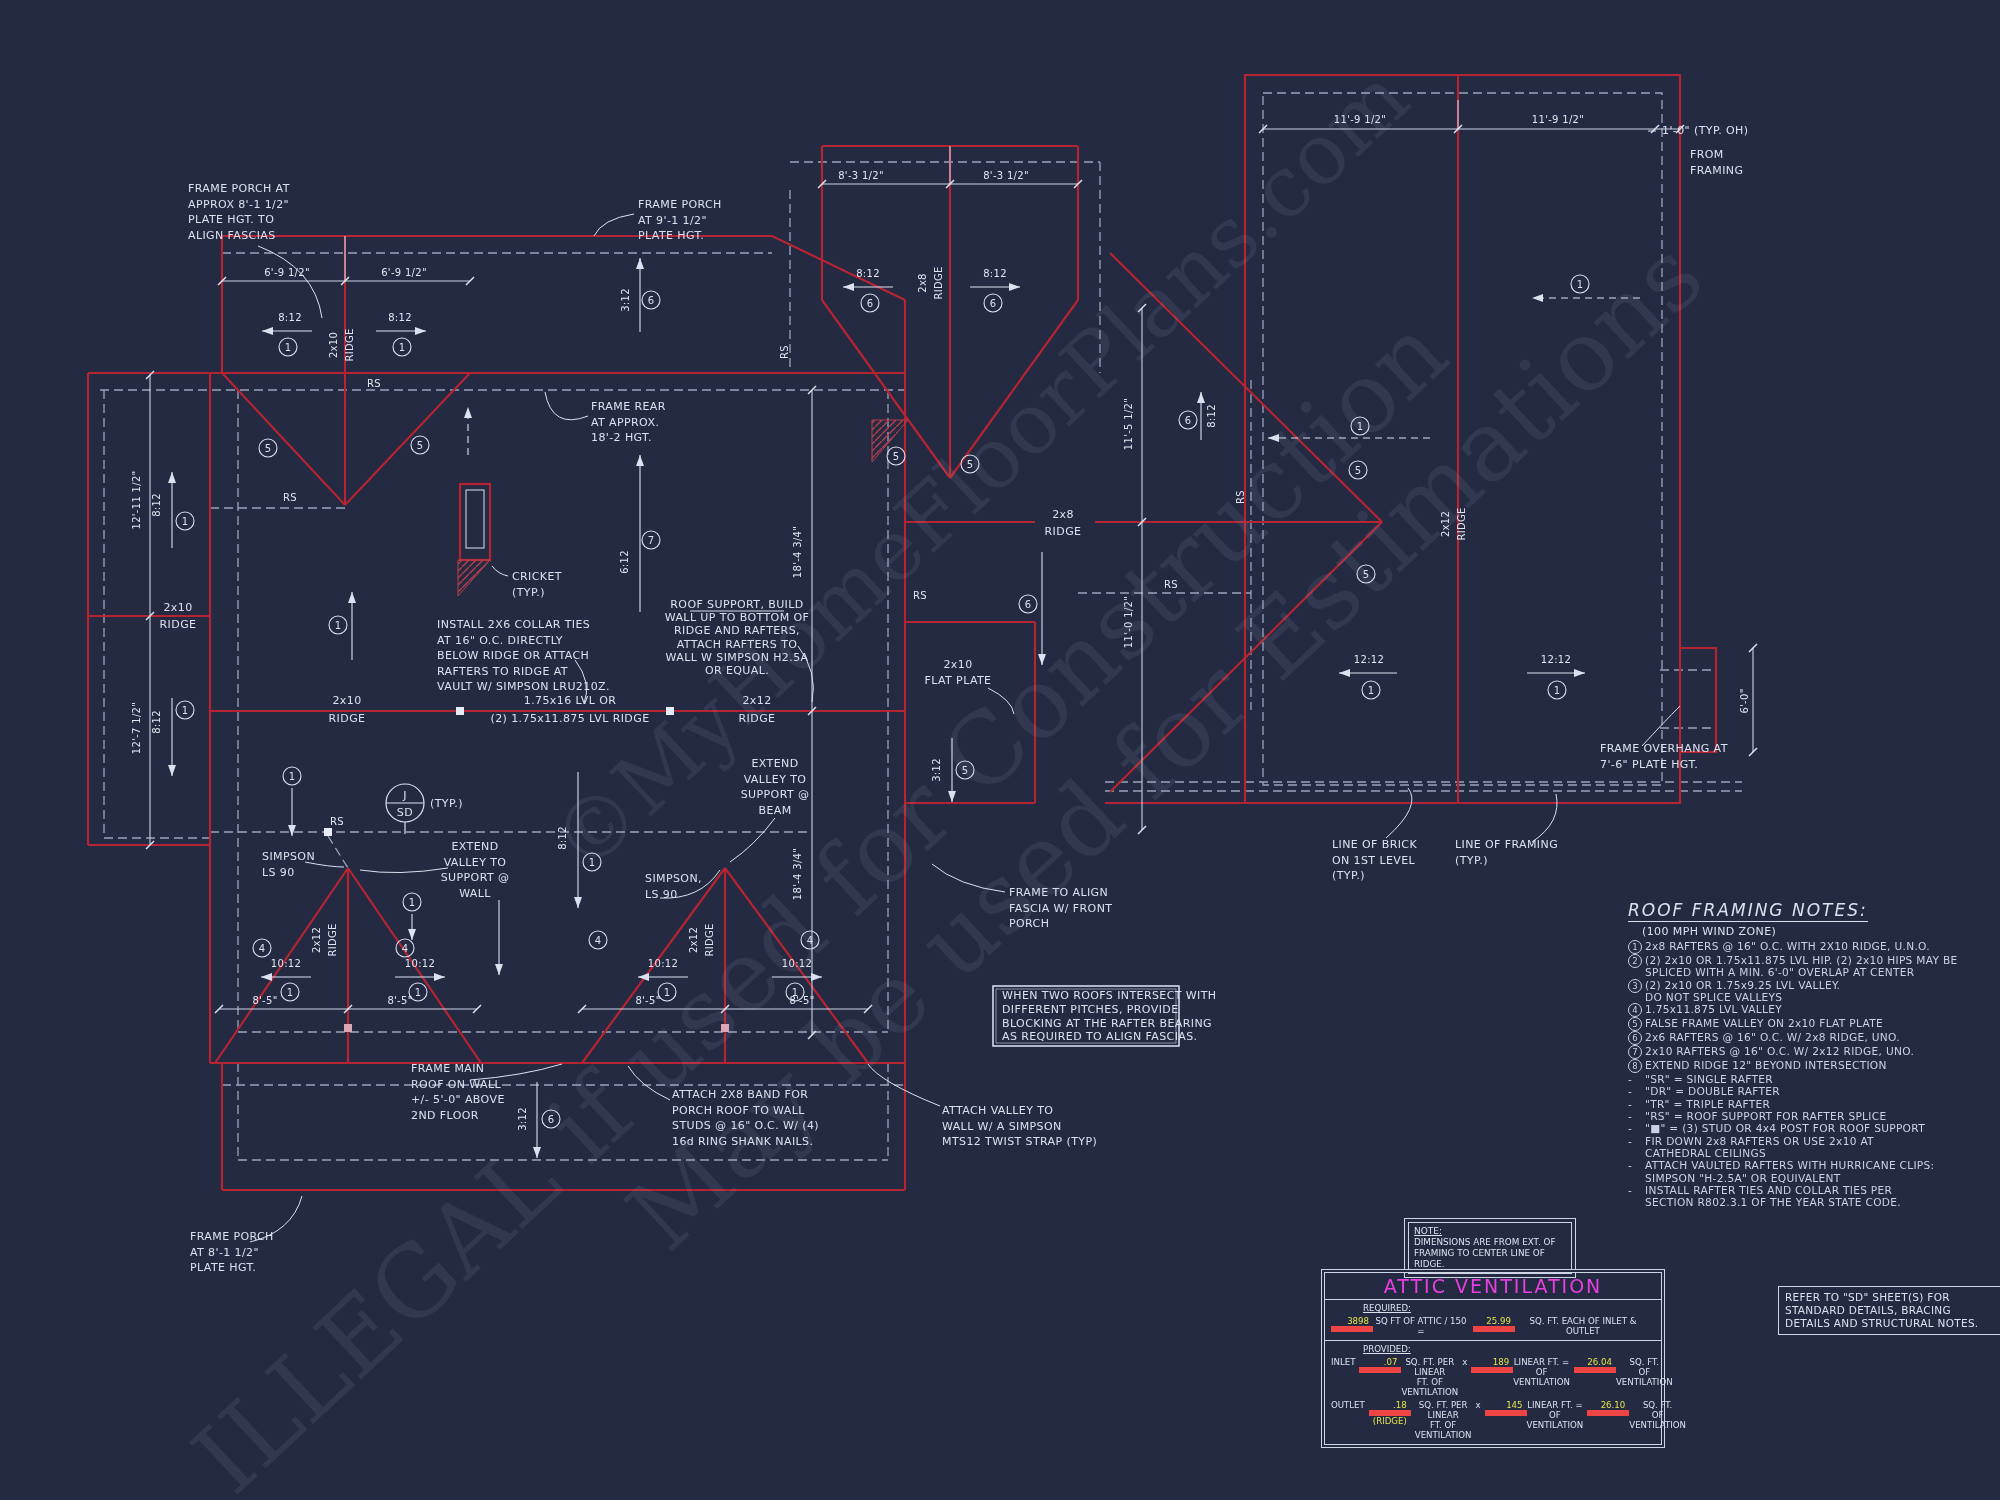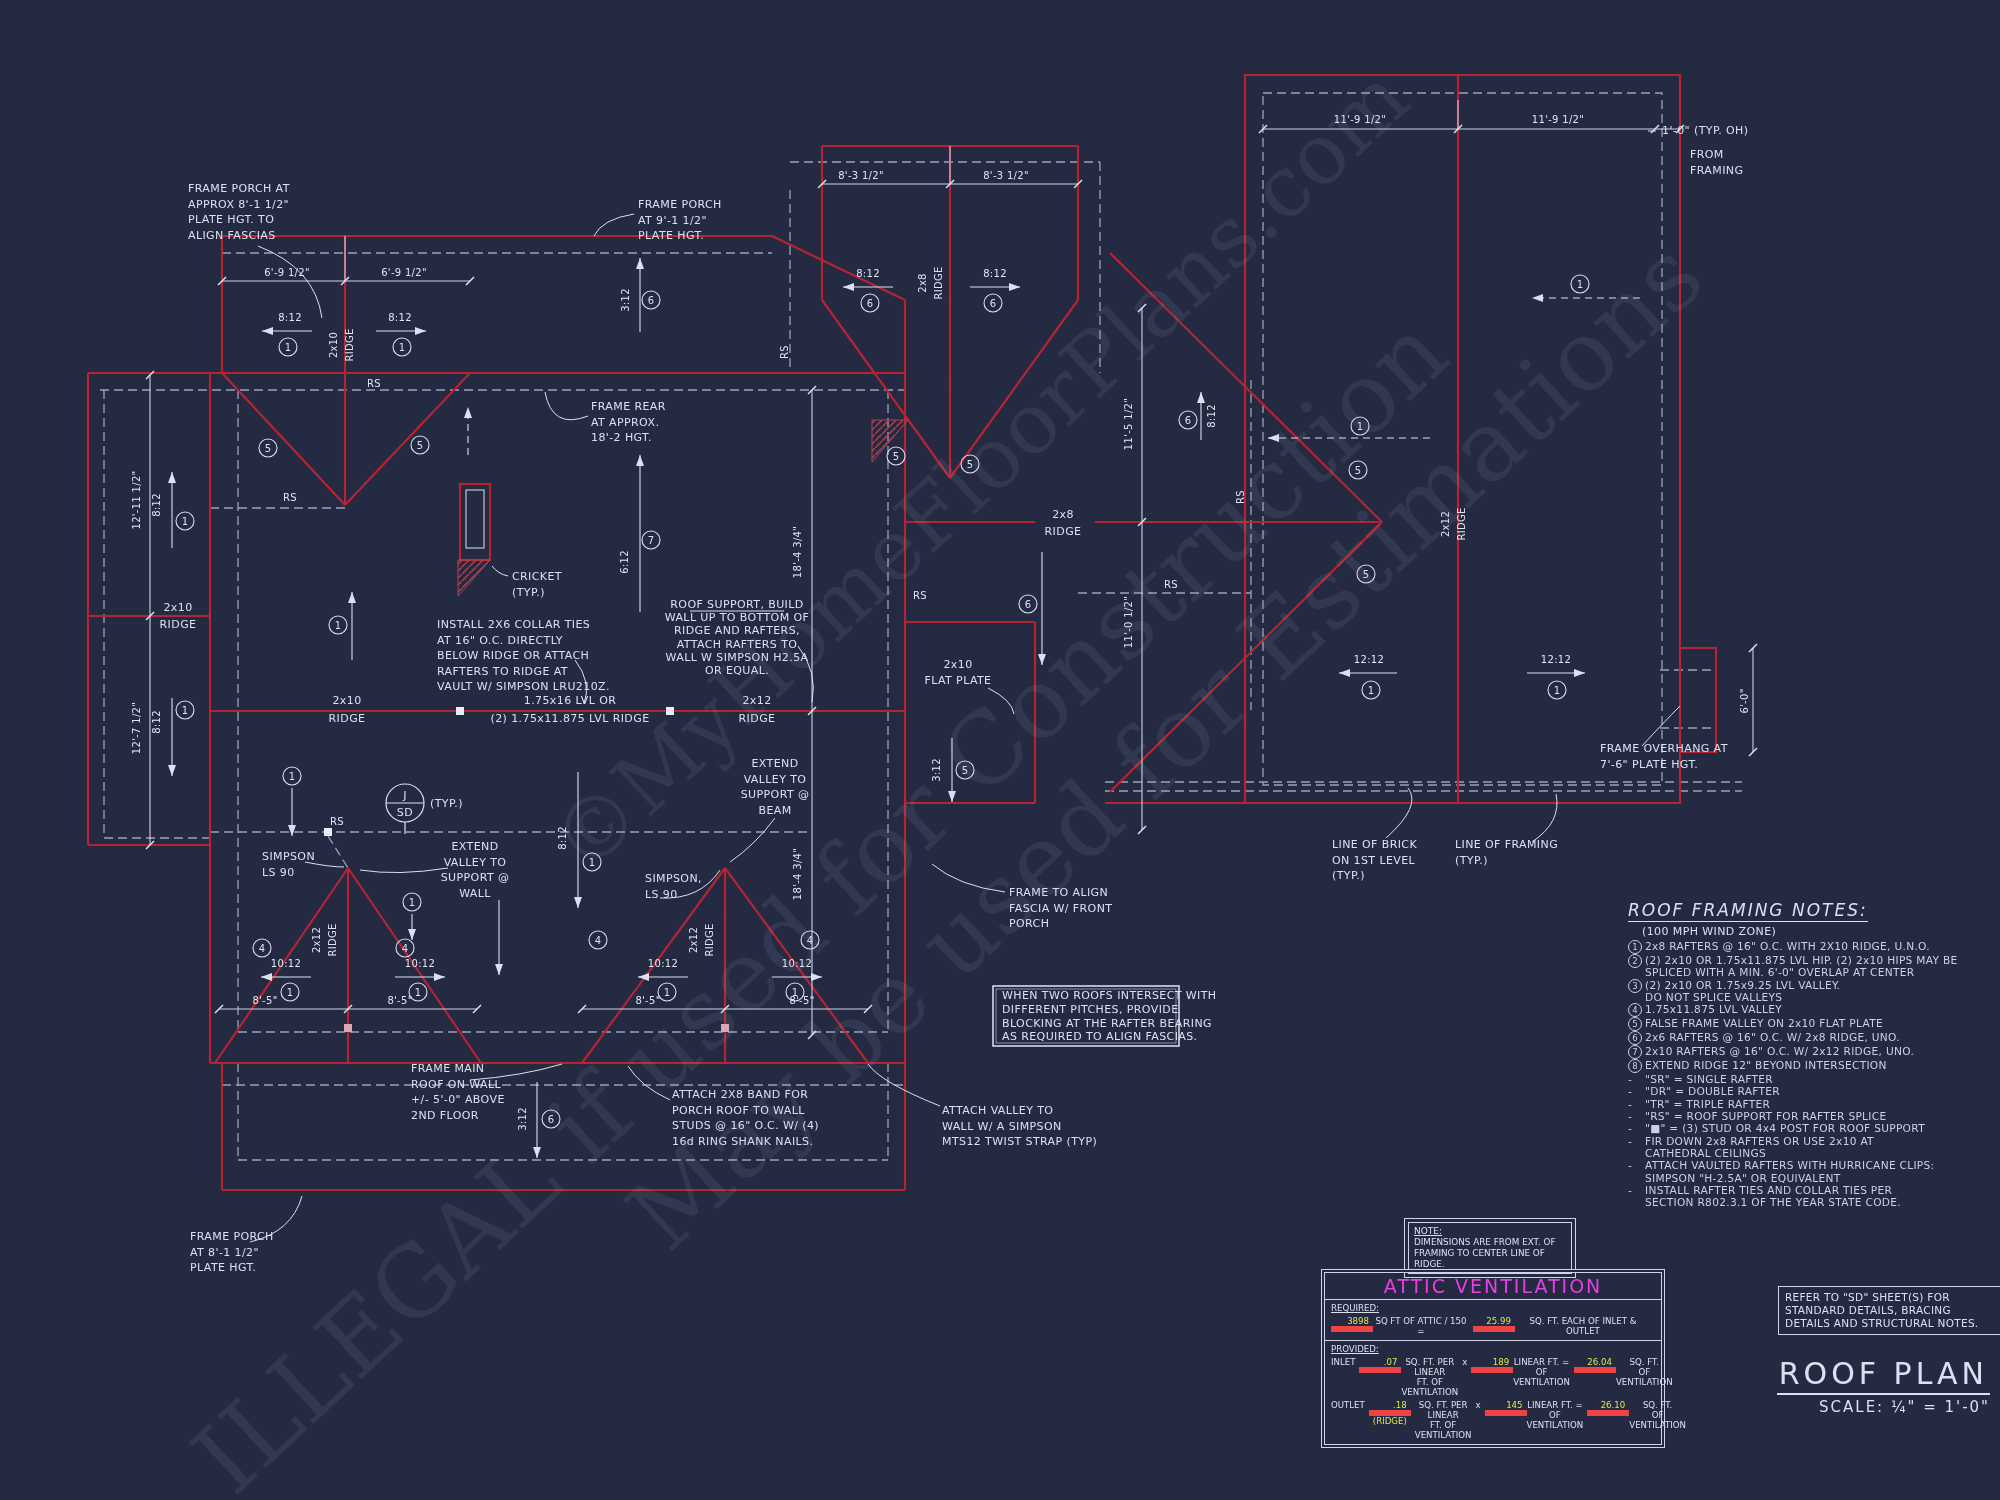--- a/index.html
+++ b/index.html
@@ -28,21 +28,21 @@
   .note-box{position:absolute;left:1408px;top:1222px;width:152px;border:1px solid #cfd5e6;
             box-shadow:0 0 0 3px #232a42,0 0 0 4px #cfd5e6;padding:3px 5px;font-size:8.8px;line-height:11px;}
   .note-box .hd{text-decoration:underline;font-size:9px;}
   
   .vent{position:absolute;left:1324px;top:1272px;width:336px;border:1px solid #cfd5e6;
         box-shadow:0 0 0 2px #232a42,0 0 0 3px #cfd5e6;font-size:8.6px;}
   .vent-title{color:#e93fe0;font-size:19px;letter-spacing:2px;text-align:center;
               border-bottom:1px solid #cfd5e6;padding:2px 0;}
   .vent-sec{padding:3px 6px 4px 6px;}
   .vent-sec.b{border-top:1px solid #cfd5e6;}
-  .u{text-decoration:underline;}
+  .u{text-decoration:underline;margin-left:32px;}
   .vval{color:#e4e44a;display:inline-block;min-width:34px;text-align:right;
         border-bottom:6px solid #ef4444;padding:0 4px;}
   .vrow{display:flex;align-items:flex-start;margin-top:3px;}
   .vcell{margin-right:4px;text-align:center;line-height:10px;}
   .vsub{color:#e4e44a;line-height:10px;margin-top:22px;}
   
   .refer{position:absolute;left:1778px;top:1286px;width:212px;border:1px solid #cfd5e6;
          padding:4px 6px;font-size:10.5px;line-height:13px;letter-spacing:.3px;}
   .tblock{position:absolute;left:1700px;top:1356px;width:290px;text-align:right;}
   .tblock .t1{font-size:30px;letter-spacing:4px;border-bottom:2px solid #dce1f0;
@@ -576,18 +576,14 @@
       </div>
     </div>
   </div>
 
   
   <div class="refer">
     <div>REFER TO "SD"  SHEET(S) FOR</div>
     <div>STANDARD DETAILS, BRACING</div>
     <div>DETAILS AND STRUCTURAL NOTES.</div>
   </div>
-  <div class="tblock">
-    <span class="t1">ROOF PLAN</span>
-    <div class="t2">SCALE: ¼" = 1'-0"</div>
-  </div>
 
 </div>
 
 </body></html>

